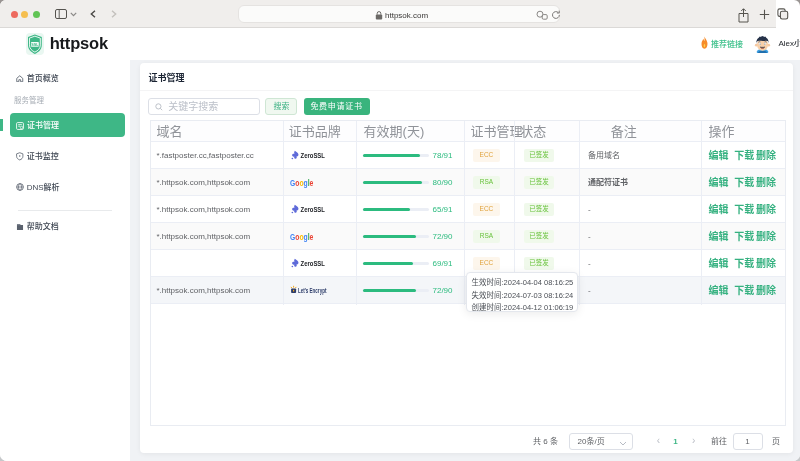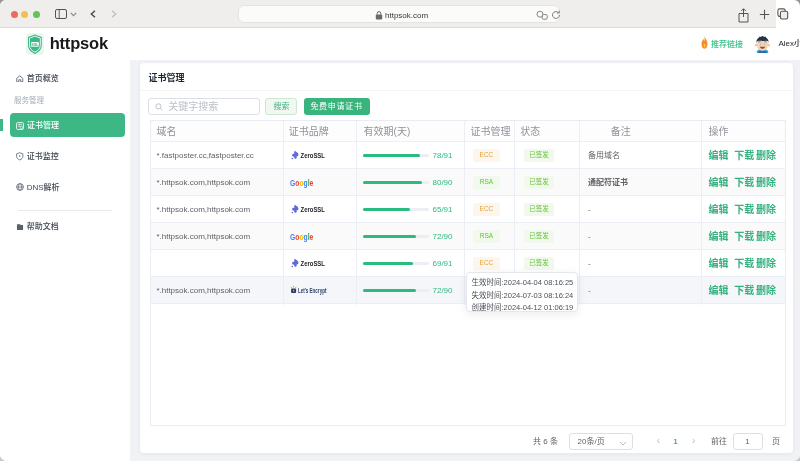--- a/index.html
+++ b/index.html
@@ -7,21 +7,21 @@
 .abs{position:absolute}
 #chrome{position:absolute;left:0;top:0;width:776px;height:28px;background:#f0eeec;border-bottom:1px solid #dbd9d7}
 .tl{position:absolute;top:11px;width:7px;height:7px;border-radius:50%}
 #addrbar{position:absolute;left:237.5px;top:5px;width:322px;height:18.4px;background:#fbfbfa;border:1px solid #e5e3e1;border-radius:6px}
 #phead{position:absolute;left:16px;top:28px;width:800px;height:32px;background:#fff}
 #sidebar{position:absolute;left:0;top:60px;width:130px;height:401px;background:#fff}
 .mtxt{position:absolute;font-size:8px;color:#404854;line-height:9px;font-weight:500}
 #main{position:absolute;left:130px;top:60px;width:670px;height:401px;background:#f0f2f5}
 #card{position:absolute;left:10px;top:2.5px;width:653px;height:390px;background:#fff;border-radius:4px;box-shadow:0 1px 5px rgba(0,0,0,0.06)}
 #tbox{position:absolute;left:9.8px;top:57.5px;width:636.2px;height:305.6px;border:1px solid #e9ecf2}
-.th{position:absolute;top:0;height:20px;font-size:10px;color:#909399;line-height:21px}
+.th{position:absolute;top:0;height:20px;font-size:13px;color:#909399;line-height:21px}
 .row{position:absolute;left:0;width:634.2px;height:27px;border-bottom:1px solid #ebeef5}
 .cell{position:absolute;top:0;height:27px;line-height:27px;font-size:8px;color:#606266;white-space:nowrap}
 .colline{position:absolute;top:0;width:1px;height:183.5px;background:#ebeef5}
 .tag{position:absolute;top:7.4px;height:12.2px;line-height:12.2px;font-size:6.5px;border-radius:2px;text-align:center}
 .ecc{left:322.5px;width:26.3px;background:#fdf6ec;color:#e0a23c}
 .rsa{left:322.5px;width:26.3px;background:#f0f9eb;color:#67c23a}
 .sign{left:372.9px;width:30.6px;background:#f0f9eb;color:#67c23a}
 .ptrack{position:absolute;top:11.7px;left:212px;height:3.8px;border-radius:2px;background:#ebeef5;width:66.5px}
 .pbar{position:absolute;top:0;left:0;height:3.8px;border-radius:2px;background:#2cbb7f}
 .pval{position:absolute;top:0;left:281.7px;font-size:8px;color:#2cbb7f;line-height:27px}

